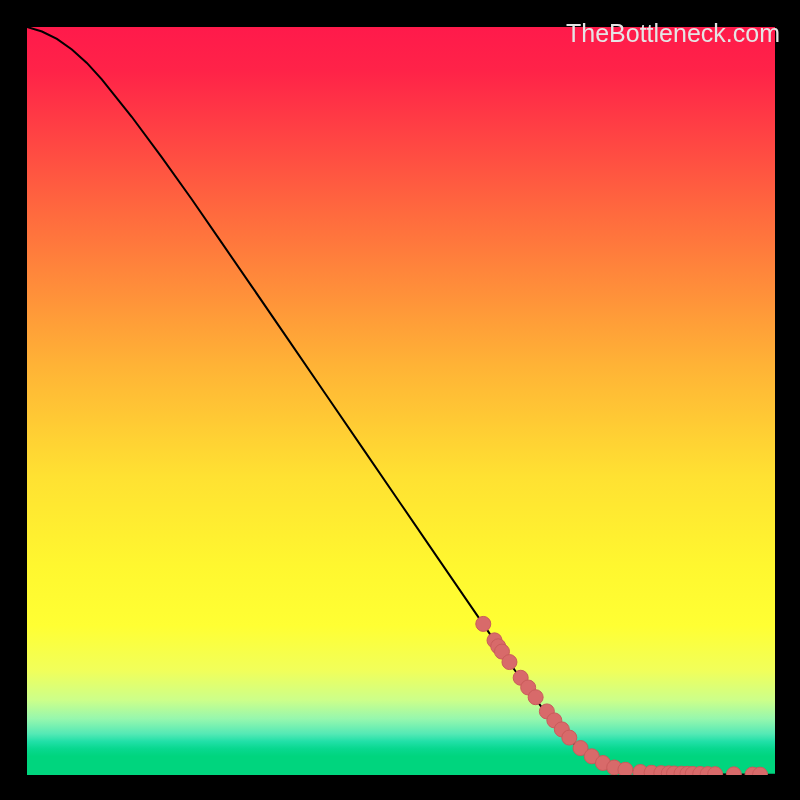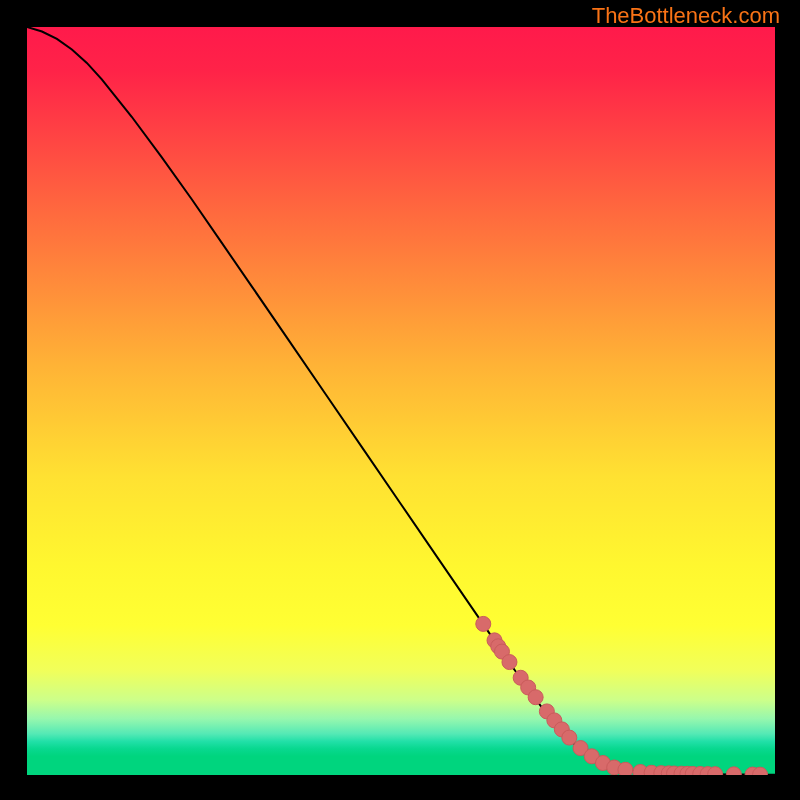--- a/index.html
+++ b/index.html
@@ -7,24 +7,24 @@
     padding: 0;
     background: #000;
     width: 800px;
     height: 800px;
     overflow: hidden;
     position: relative;
     font-family: Arial, sans-serif;
   }
   .watermark {
     position: absolute;
-    top: 3px;
+    top: 19px;
     right: 20px;
-    color: #f97316;
-    font-size: 22px;
+    color: #e5e5e5;
+    font-size: 25px;
     z-index: 10;
   }
   .plot-area {
     position: absolute;
     left: 27px;
     top: 27px;
     width: 748px;
     height: 748px;
     overflow: hidden;
   }

